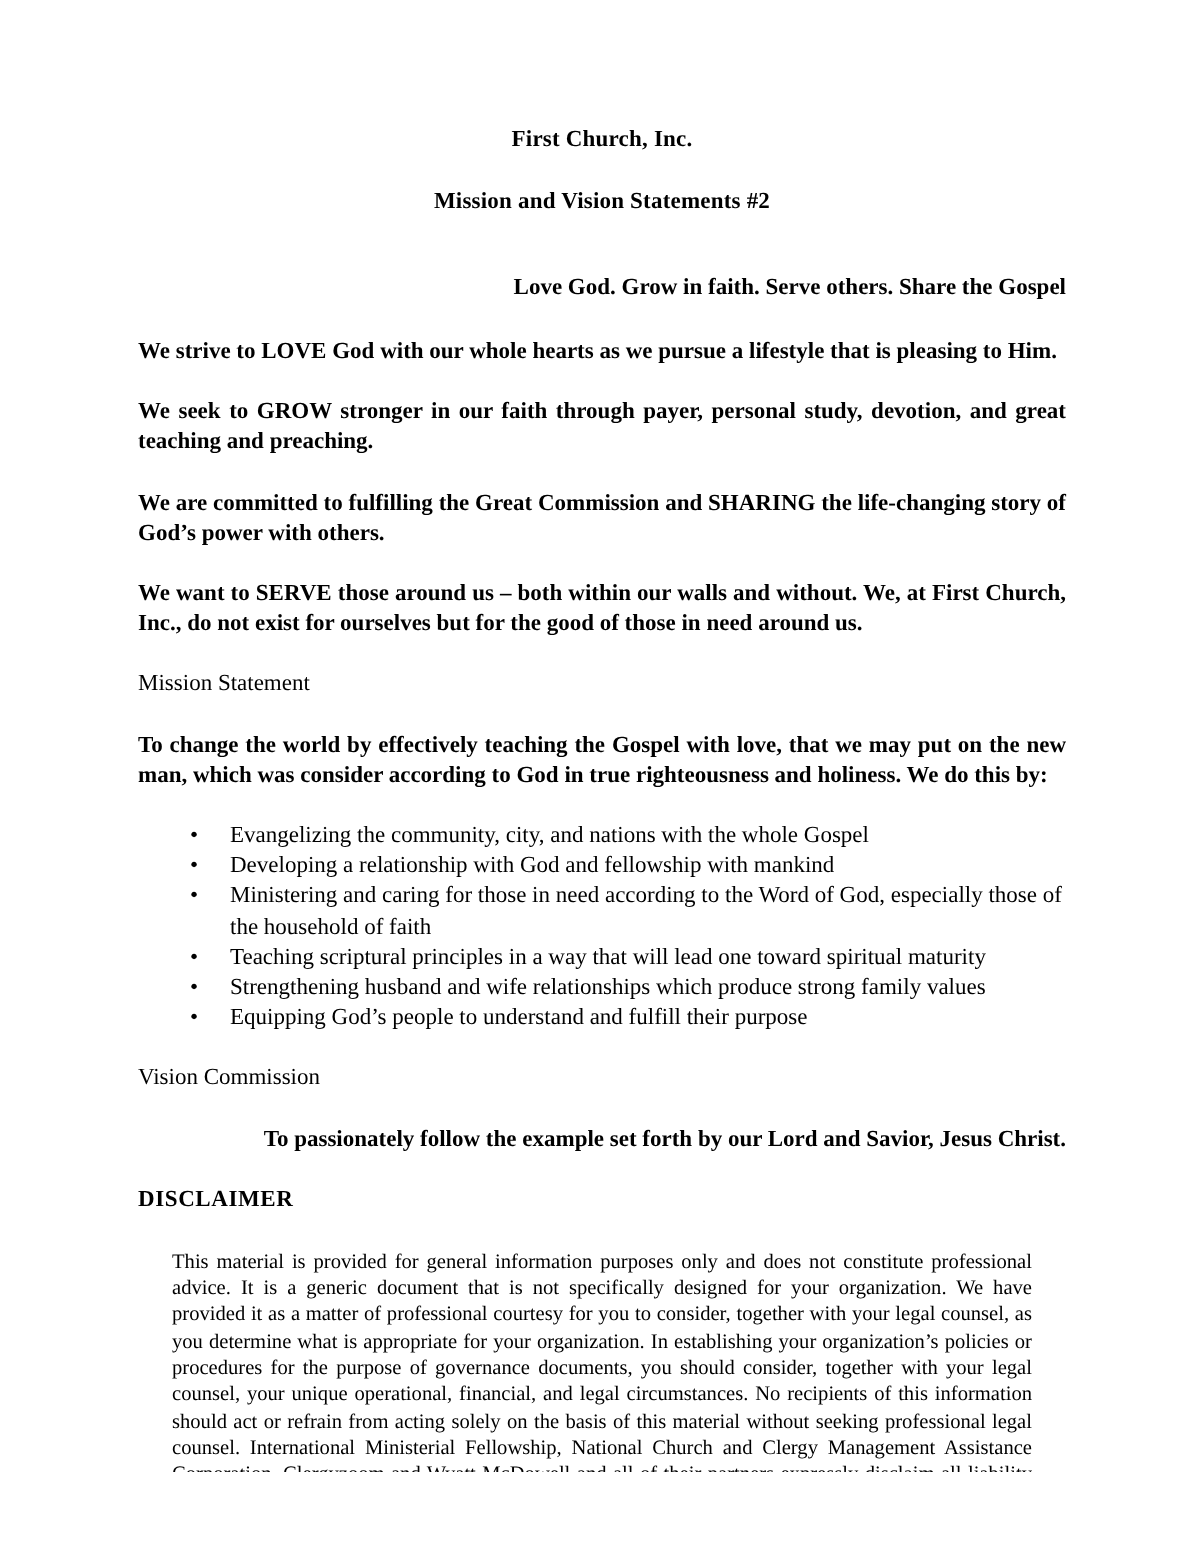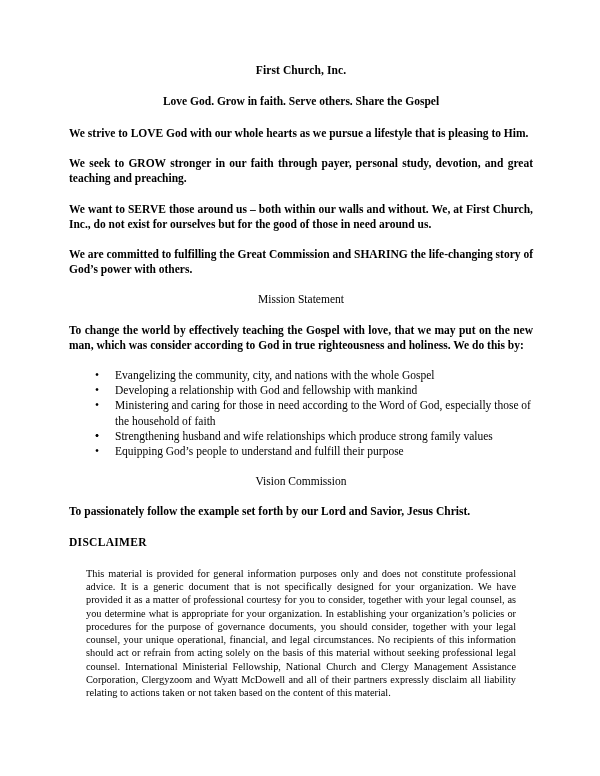--- a/index.html
+++ b/index.html
@@ -43,38 +43,38 @@
     font-size: 11.5px;
     line-height: 15px;
     margin: 0 0 28px 0;
     letter-spacing: 0.1px;
   }
   .tagline {
     font-weight: bold;
     font-size: 11.5px;
     line-height: 15px;
     margin: 0 0 17px 0;
-    text-align: center;
+    text-align: right;
   }
   p.body-par {
     font-size: 11.5px;
     line-height: 15.2px;
     margin: 0 0 15px 0;
     text-align: justify;
     text-justify: inter-word;
     font-weight: bold;
   }
   p.body-par.no-justify {
-    text-align: left;
+    text-align: right;
   }
   .section-label {
     font-size: 11.5px;
     line-height: 15.2px;
     margin: 0 0 15px 0;
-    text-align: center;
+    text-align: left;
   }
   ul.bullets {
     list-style: none;
     margin: 0 0 15px 0;
     padding: 0;
   }
   ul.bullets li {
     position: relative;
     font-size: 11.5px;
     line-height: 15.2px;
@@ -105,50 +105,52 @@
   }
 </style>
 </head>
 <body>
 
 <div class="page">
   <div class="content">
 
     <div class="doc-title">First Church, Inc.</div>
 
+    <div class="doc-subtitle">Mission and Vision Statements #2</div>
 
     <div class="tagline">Love God.  Grow in faith.  Serve others.  Share the Gospel</div>
 
     <p class="body-par">We strive to LOVE God with our whole hearts as we pursue a lifestyle that is pleasing to Him.</p>
 
     <p class="body-par">We seek to GROW stronger in our faith through payer, personal study, devotion, and great teaching and preaching.</p>
 
+    <p class="body-par">We are committed to fulfilling the Great Commission and SHARING the life-changing story of God’s power with others.</p>
+
     <p class="body-par">We want to SERVE those around us – both within our walls and without. We, at First Church, Inc., do not exist for ourselves but for the good of those in need around us.</p>
-
-    <p class="body-par">We are committed to fulfilling the Great Commission and SHARING the life-changing story of God’s power with others.</p>
 
     <div class="section-label">Mission Statement</div>
 
     <p class="body-par">To change the world by effectively teaching the Gospel with love, that we may put on the new man, which was consider according to God in true righteousness and holiness. We do this by:</p>
 
     <ul class="bullets">
       <li>
         <span class="dot">•</span>
         <span>Evangelizing the community, city, and nations with the whole Gospel</span>
       </li>
       <li>
         <span class="dot">•</span>
         <span>Developing a relationship with God and fellowship with mankind</span>
       </li>
       <li>
         <span class="dot">•</span>
         <span>Ministering and caring for those in need according to the Word of God, especially those of the household of faith</span>
       </li>
       <li>
         <span class="dot">•</span>
+        <span>Teaching scriptural principles in a way that will lead one toward spiritual maturity</span>
       </li>
       <li>
         <span class="dot">•</span>
         <span>Strengthening husband and wife relationships which produce strong family values</span>
       </li>
       <li>
         <span class="dot">•</span>
         <span>Equipping God’s people to understand and fulfill their purpose</span>
       </li>
     </ul>

